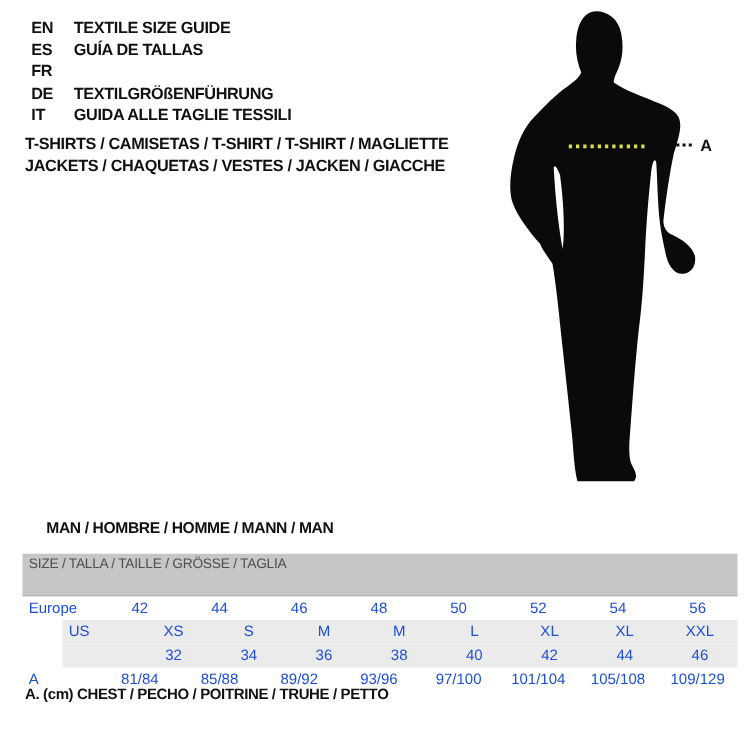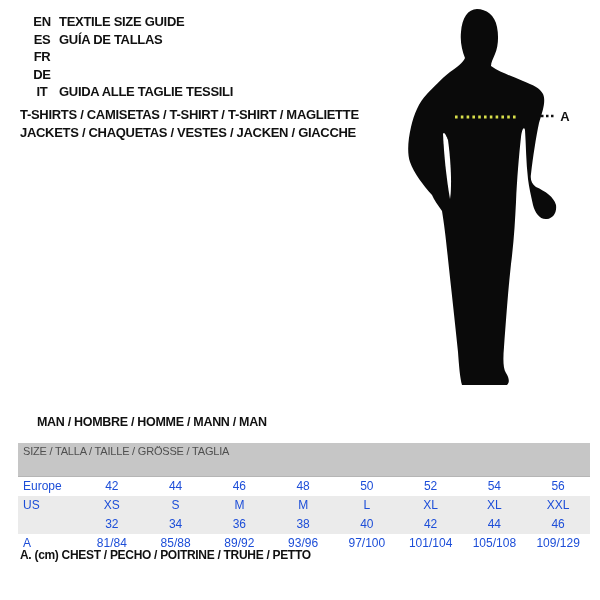--- a/index.html
+++ b/index.html
@@ -2,40 +2,40 @@
 <html><head>
 <meta charset="utf-8">
 <style>
   * { margin:0; padding:0; box-sizing:border-box; }
   html,body { width:600px; height:600px; background:#ffffff; overflow:hidden; }
   body { position:relative; font-family:"Liberation Sans","DejaVu Sans",sans-serif; color:#111; }
 
   
   .lang-block { position:absolute; left:25px; top:13px; }
   .lang-row { display:flex; height:17.5px; align-items:center; }
-  .lang-code { width:34px; font-size:13px; font-weight:bold; letter-spacing:-0.3px;text-align:center; }
+  .lang-code { width:34px; font-size:13px; font-weight:bold; letter-spacing:-0.3px; }
   .lang-label { font-size:13px; font-weight:bold; letter-spacing:-0.3px; white-space:nowrap; }
 
   
   .cat-block { position:absolute; left:20px; top:106px; }
   .cat-line { font-size:13px; font-weight:bold; letter-spacing:-0.3px; line-height:18px; white-space:nowrap; }
 
   
   .figure-wrap { position:absolute; left:405px; top:6px; width:175px; height:386px; }
   .figure-wrap svg { display:block; }
 
   
   .man-label { position:absolute; left:37px; top:415px; font-size:12.5px; font-weight:bold; letter-spacing:-0.3px; }
 
   
   .size-table { position:absolute; left:18px; top:443px; width:572px; }
   .table-header { height:34px; line-height:16px; background:#c6c6c6; border-bottom:1px solid #b5b5b5;
                   color:#4f4f4f; font-size:11px; padding-left:5px; letter-spacing:-0.2px; }
   .t-row { display:flex; height:19px; line-height:19px; font-size:12px; color:#1d4ed8; }
-  .t-row.shaded { background:#ebebeb; }
+  .t-row.shaded { background:#ebebeb;margin-left:32px; }
   .t-label { width:62px; padding-left:5px; }
   .t-cell { width:63.75px; text-align:center; }
 
   
   .footnote { position:absolute; left:20px; top:548px; font-size:12px; font-weight:bold; letter-spacing:-0.3px; }
 </style>
 </head>
 <body>
 
 <div class="lang-block">
@@ -45,20 +45,21 @@
   </div>
   <div class="lang-row">
     <span class="lang-code">ES</span>
     <span class="lang-label">GUÍA DE TALLAS</span>
   </div>
   <div class="lang-row">
     <span class="lang-code">FR</span>
   </div>
   <div class="lang-row">
     <span class="lang-code">DE</span>
+    <span class="lang-label">TEXTILGRÖßENFÜHRUNG</span>
   </div>
   <div class="lang-row">
     <span class="lang-code">IT</span>
     <span class="lang-label">GUIDA ALLE TAGLIE TESSILI</span>
   </div>
 </div>
 
 <div class="cat-block">
   <div class="cat-line">T-SHIRTS / CAMISETAS / T-SHIRT / T-SHIRT / MAGLIETTE</div>
   <div class="cat-line">JACKETS / CHAQUETAS / VESTES / JACKEN / GIACCHE</div>

